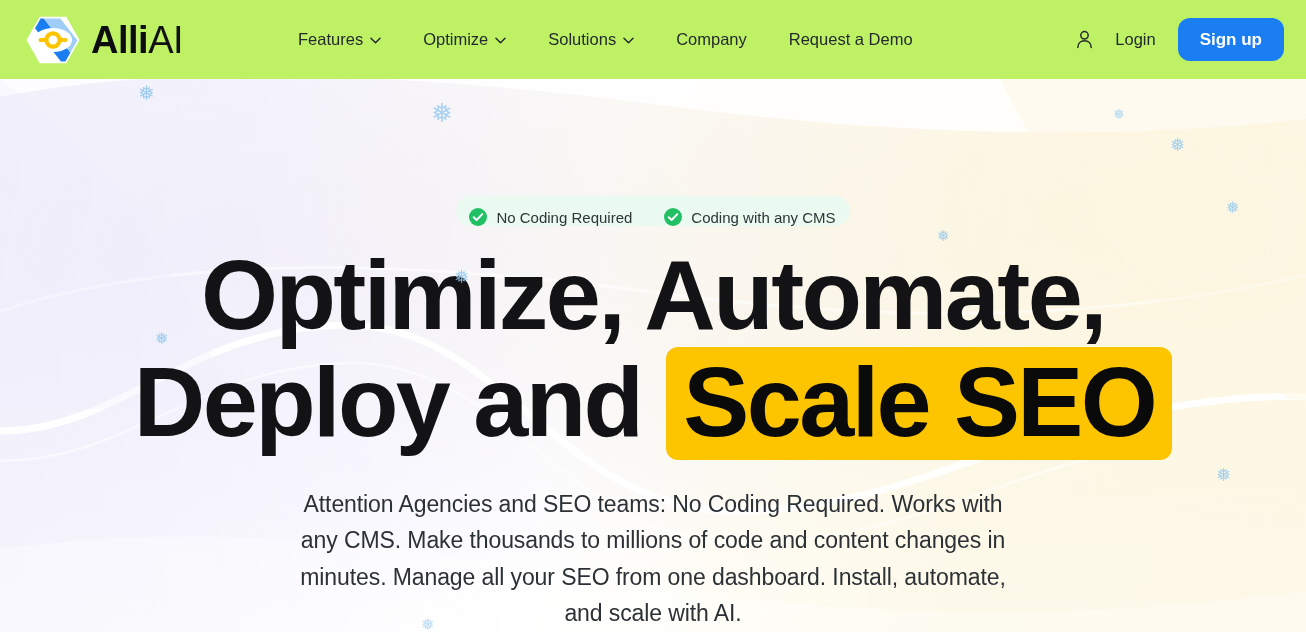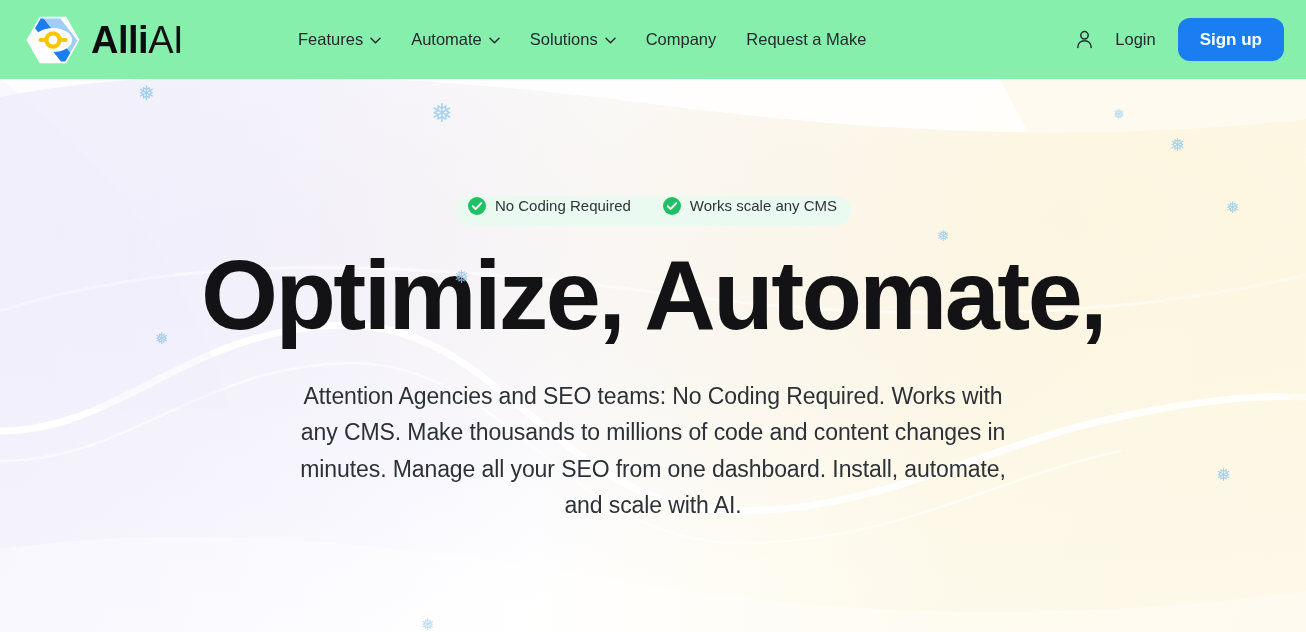--- a/index.html
+++ b/index.html
@@ -15,21 +15,21 @@
     background: #ffffff;
     position: relative;
   }
 
   
   .header {
     position: absolute;
     top: 0; left: 0;
     width: 1306px;
     height: 79px;
-    background: #86efac;
+    background: #bef264;
     display: flex;
     align-items: center;
     z-index: 40;
   }
 
   .logo-wrap {
     display: flex;
     align-items: center;
     margin-left: 24px;
     gap: 9px;
@@ -48,21 +48,21 @@
     display: flex;
     align-items: baseline;
   }
   .logo-alli { font-weight: 700; color: #0d0d0f; }
   .logo-ai   { font-weight: 400; color: #121214; }
 
   .nav {
     display: flex;
     align-items: center;
     margin-left: 100px;
-    gap: 0px;
+    gap: 12px;
     justify-content: center;
   }
   .nav-item {
     display: flex;
     align-items: center;
     gap: 7px;
     font-size: 16.5px;
     color: #24292f;
     padding: 8px 15px;
     cursor: pointer;
@@ -146,21 +146,21 @@
     display: flex;
     margin-top: 117px;
     background: #eafaf1;
     border-radius: 20px;
     height: 30px;
     align-items: center;
     padding: 0 0px;
   }
   .pill {
     display: flex;
-    align-items: flex-start;
+    align-items: flex-end;
     gap: 9px;
     padding: 0 16px;
     font-size: 15px;
     color: #2f3437;
     height: 29px;
     white-space: nowrap;
   }
   .pill:first-child { padding-left: 13px; }
   .pill:last-child  { padding-right: 14px; }
   .check-icon { width: 18px; height: 18px; display: block; flex: none; }
@@ -247,40 +247,40 @@
   <nav class="nav">
     <div class="nav-item">
       <span>Features</span>
       <span class="chev">
         <svg viewBox="0 0 11 7" width="11" height="7">
             <path d="M1 1.3 L5.5 5.7 L10 1.3" fill="none" stroke="#24292f" stroke-width="1.5" stroke-linecap="round" stroke-linejoin="round"></path>
           </svg>
       </span>
     </div>
     <div class="nav-item">
-      <span>Automate</span>
+      <span>Optimize</span>
       <span class="chev">
         <svg viewBox="0 0 11 7" width="11" height="7">
             <path d="M1 1.3 L5.5 5.7 L10 1.3" fill="none" stroke="#24292f" stroke-width="1.5" stroke-linecap="round" stroke-linejoin="round"></path>
           </svg>
       </span>
     </div>
     <div class="nav-item">
       <span>Solutions</span>
       <span class="chev">
         <svg viewBox="0 0 11 7" width="11" height="7">
             <path d="M1 1.3 L5.5 5.7 L10 1.3" fill="none" stroke="#24292f" stroke-width="1.5" stroke-linecap="round" stroke-linejoin="round"></path>
           </svg>
       </span>
     </div>
     <div class="nav-item">
       <span>Company</span>
     </div>
     <div class="nav-item">
-      <span>Request a Make</span>
+      <span>Request a Demo</span>
     </div>
   </nav>
 
   <div class="header-right">
     <div class="login">
       <span class="person-icon">
         <svg viewBox="0 0 17 19" width="17" height="19">
           <circle cx="8.5" cy="5.3" r="3.7" fill="none" stroke="#24292f" stroke-width="1.5"></circle>
           <path d="M1.8 17.6 C1.8 13.3 4.8 10.8 8.5 10.8 C12.2 10.8 15.2 13.3 15.2 17.6" fill="none" stroke="#24292f" stroke-width="1.5" stroke-linecap="round"></path>
         </svg>
@@ -343,26 +343,30 @@
         </span>
         <span>No Coding Required</span>
       </div>
       <div class="pill">
         <span class="check-icon">
           <svg viewBox="0 0 18 18" width="18" height="18">
             <circle cx="9" cy="9" r="9" fill="#22c065"></circle>
             <path d="M4.7 9.2 L7.6 12 L13.3 6.1" fill="none" stroke="#ffffff" stroke-width="1.9" stroke-linecap="round" stroke-linejoin="round"></path>
           </svg>
         </span>
-        <span>Works scale any CMS</span>
+        <span>Coding with any CMS</span>
       </div>
     </div>
 
     <h1 class="headline">
       <span class="line1">Optimize, Automate,</span>
+      <span class="line2">
+        <span>Deploy and</span>
+        <span class="hl">Scale SEO</span>
+      </span>
     </h1>
 
     <p class="sub">Attention Agencies and SEO teams: No Coding Required. Works with any CMS. Make thousands to millions of code and content changes in minutes. Manage all your SEO from one dashboard. Install, automate, and scale with AI.</p>
   </div>
 
   <div id="snow-layer">
       <span class="snow" style="left: 138px; top: 4px; font-size: 20px; opacity: 0.85; color: rgb(143, 199, 239);">❅</span>
       <span class="snow" style="left: 431px; top: 21px; font-size: 26px; opacity: 0.75; color: rgb(143, 199, 239);">❅</span>
       <span class="snow" style="left: 1170px; top: 57px; font-size: 18px; opacity: 0.8; color: rgb(143, 199, 239);">❅</span>
       <span class="snow" style="left: 1226px; top: 121px; font-size: 16px; opacity: 0.8; color: rgb(143, 199, 239);">❅</span>

